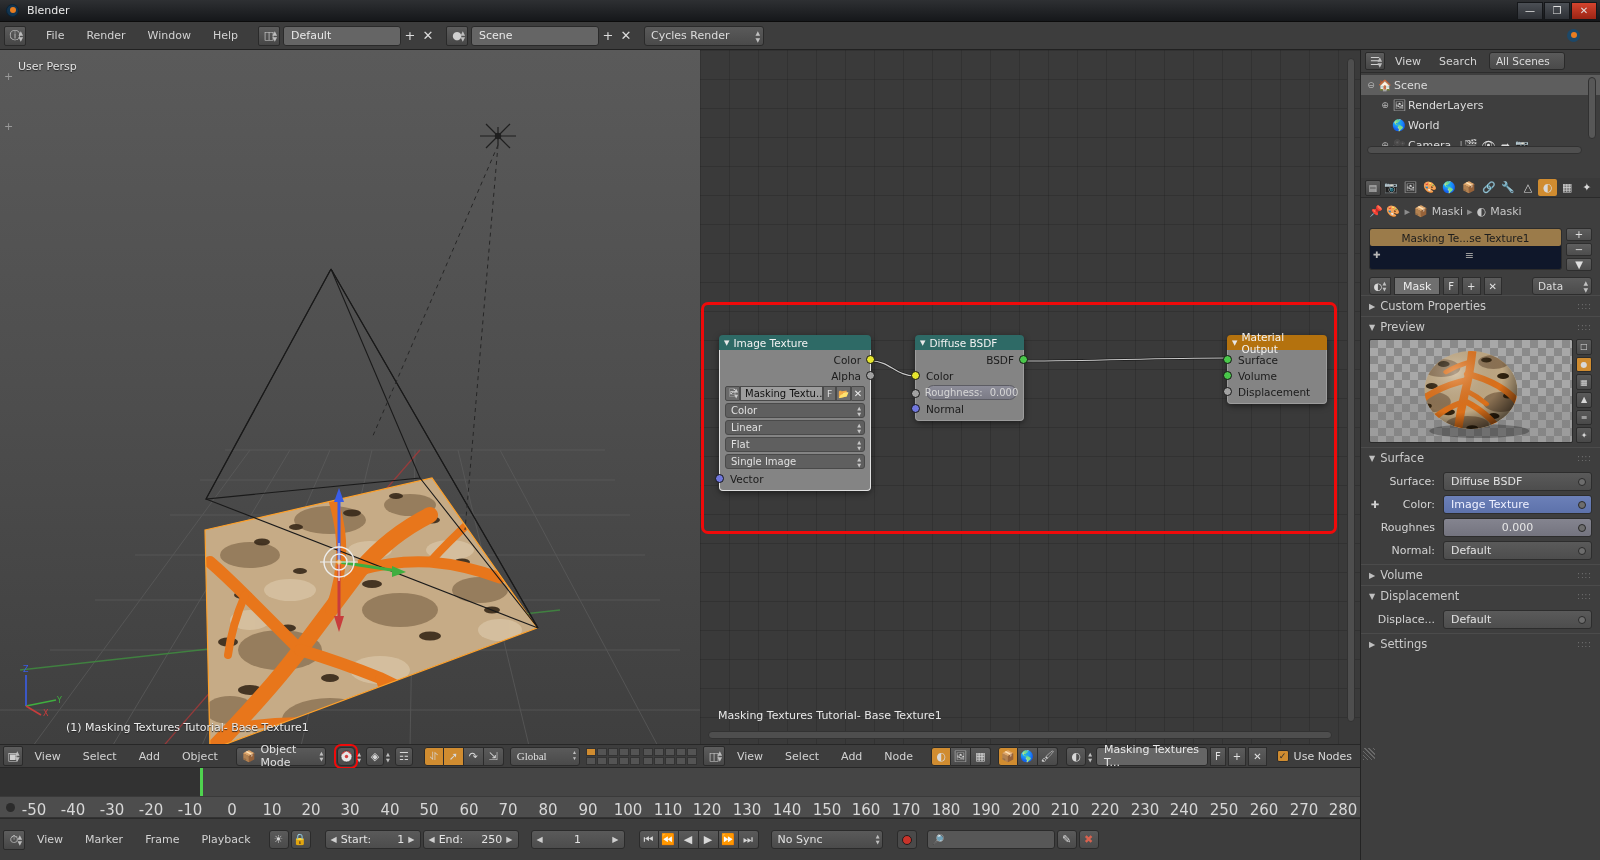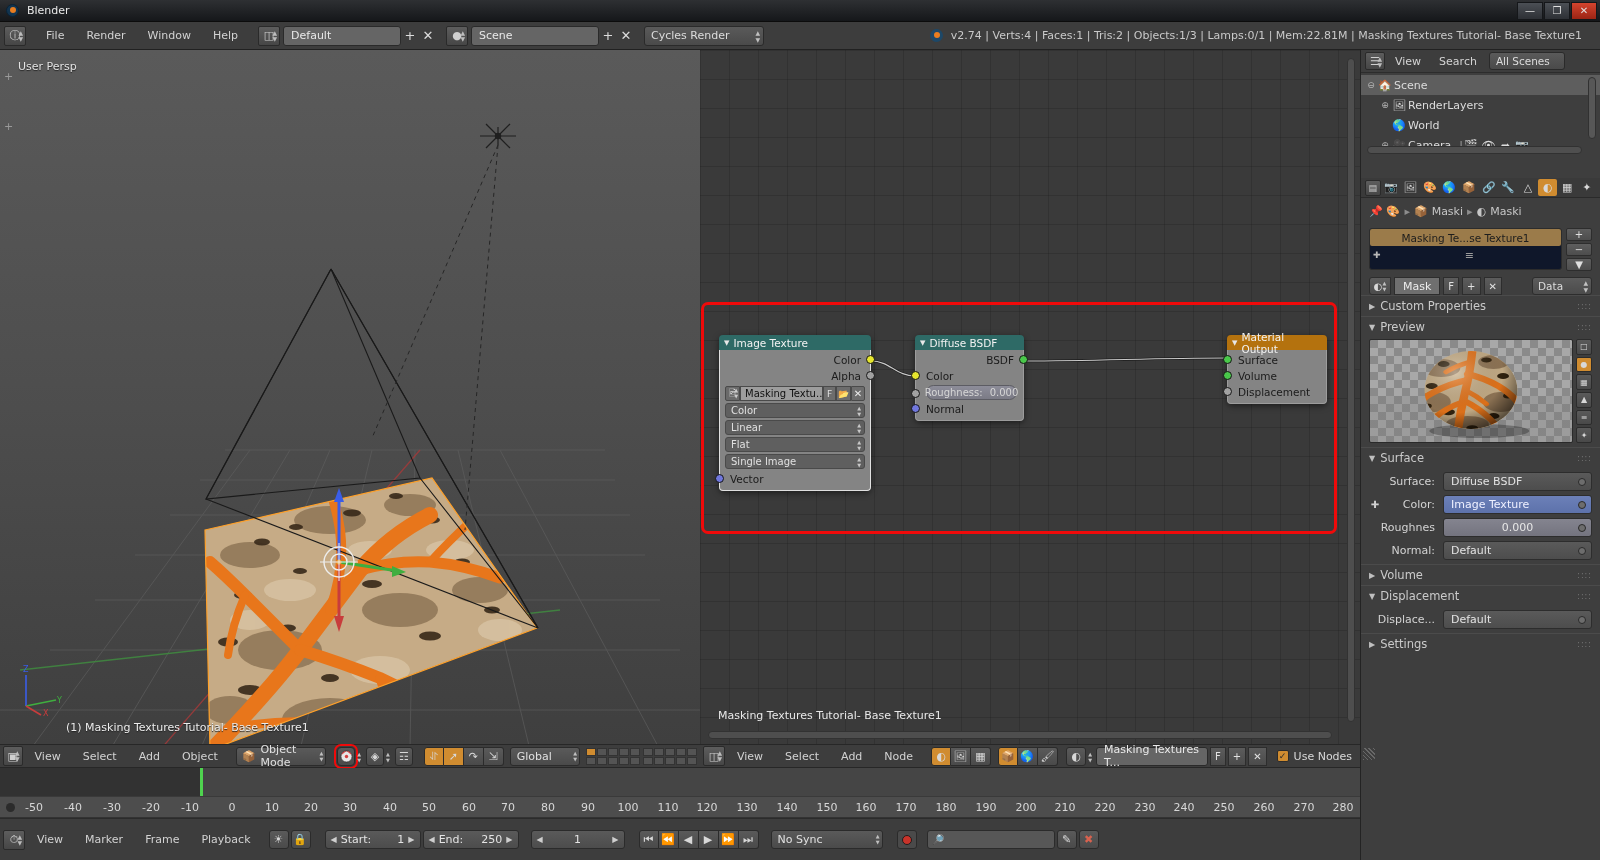--- a/index.html
+++ b/index.html
@@ -336,21 +336,21 @@
   .timeline{
     position:absolute; left:0; top:768px; width:1360px; height:92px; background:#4a4a4a;
   }
   .tl-track{ position:absolute; left:0; top:0; width:1360px; height:28px; background:#454545; }
   .tl-dark{ position:absolute; left:0; top:0; width:200px; height:28px; background:#323232; }
   .tl-play{ position:absolute; left:200px; top:0; width:3px; height:28px; background:#4fd34f; }
   .tl-ruler{
     position:absolute; left:0; top:28px; width:1360px; height:22px; background:#4d4d4d;
     border-top:1px solid #3a3a3a; border-bottom:1px solid #333;
   }
-  .tick{ position:absolute; top:4px; font-size:11px; color:#d7d7d7; transform:translateX(-50%); }
+  .tick{ position:absolute; top:4px; font-size:15px; color:#d7d7d7; transform:translateX(-50%); }
   .tl-bar{
     position:absolute; left:0; top:50px; width:1360px; height:42px; background:#3d3d3d;
     border-top:1px solid #2b2b2b; display:flex; align-items:center; padding:0 3px; gap:2px;
   }
   .numfield{
     height:19px; background:linear-gradient(to bottom,#5a5a5a,#4c4c4c); border:1px solid #2b2b2b;
     border-radius:3px; display:flex; align-items:center; justify-content:space-between;
     padding:0 5px; font-size:11px; color:#e4e4e4;
   }
   .numfield .ar{ font-size:8px; color:#cfcfcf; }
@@ -404,21 +404,20 @@
     <div class="sep"></div>
     <div class="dropdown" style="width:100px;">
       <span>Cycles Render</span>
       <span class="spin">▲<br>▼</span>
     </div>
     <div class="statusinfo">
       <div class="blender-mini">
           <div class="r"></div>
           <div class="d"></div>
         </div>
-      <span>v2.74 | Verts:4 | Faces:1 | Tris:2 | Objects:1/3 | Lamps:0/1 | Mem:22.81M | Masking Textures Tutorial- Base Texture1</span>
     </div>
   </div>
 
   <div class="viewport">
     <div class="vp-grad"></div>
     <svg width="700" height="694" style="position:absolute;left:0;top:0;">
 
       <g stroke="#5f5f5f" stroke-width="1" fill="none" opacity="0.65">
         <path d="M30 700 L250 400"></path>
           <path d="M110 700 L290 400"></path>
@@ -926,21 +925,21 @@
     </div>
     <div class="icobtn" style="margin-left:9px;">
       <span>☶</span>
     </div>
     <div class="grp" style="margin-left:9px;">
       <div class="icobtn on">⥯</div>
       <div class="icobtn on">➚</div>
       <div class="icobtn">↷</div>
       <div class="icobtn">⇲</div>
     </div>
-    <div class="mode-drop" style="margin-left:4px;width:78px;">
+    <div class="mode-drop" style="margin-left:4px;width:78px;font-family:Liberation Serif, serif;">
       <span>Global</span>
       <span class="arrows" style="position:absolute;right:2px;top:2px;font-size:5px;line-height:6px;color:#c0c0c0;">▲<br>▼</span>
     </div>
     <div class="layerbox">
       <div class="layer-grid">
         <div class="layer-cell act"></div>
           <div class="layer-cell"></div>
           <div class="layer-cell"></div>
           <div class="layer-cell"></div>
           <div class="layer-cell"></div>

